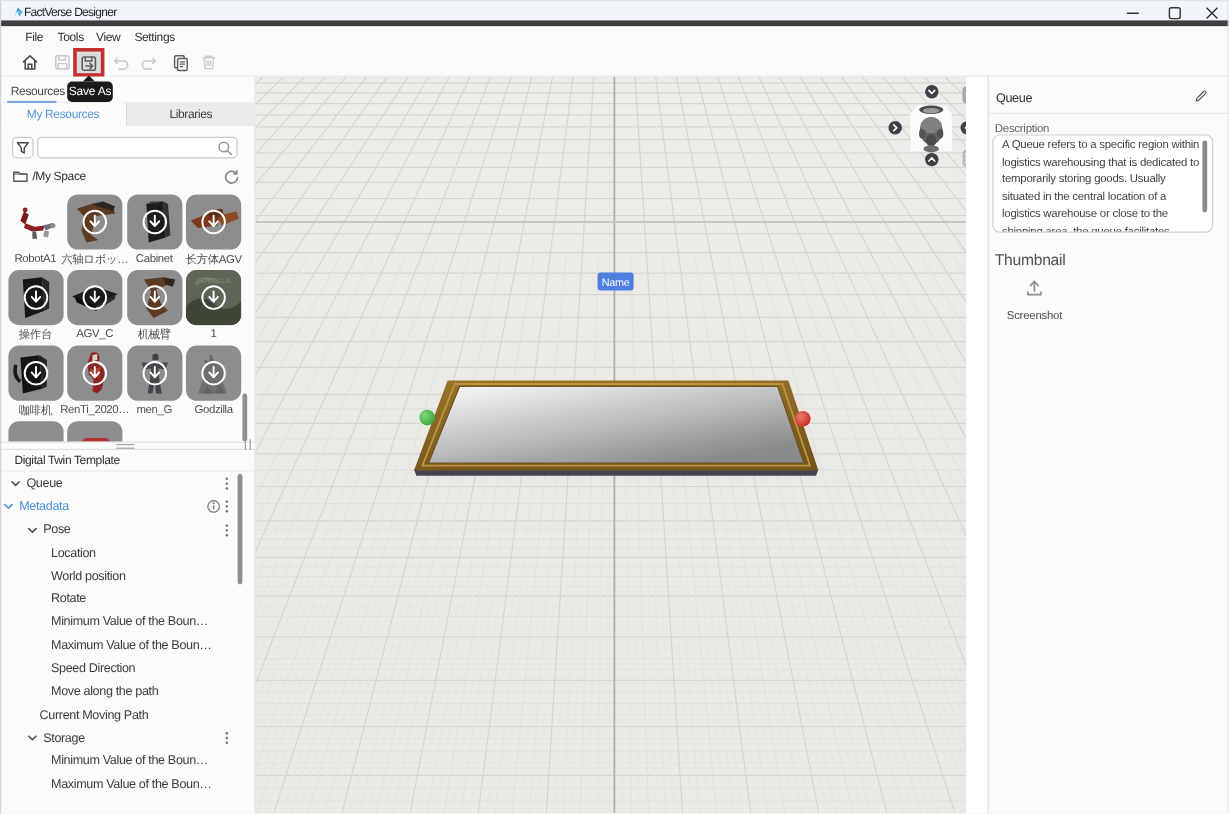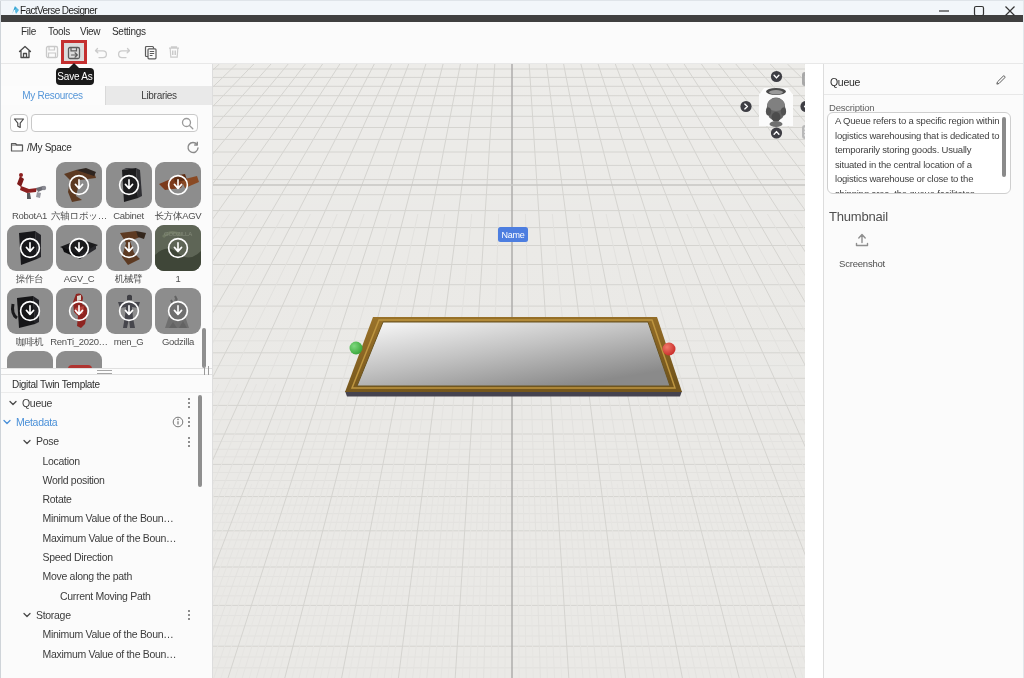--- a/index.html
+++ b/index.html
@@ -1,17 +1,17 @@
 <!DOCTYPE html>
 <html><head><meta charset="utf-8">
 <style>
 * {margin:0;padding:0;box-sizing:border-box}
 html,body {width:1024px;height:678px;overflow:hidden}
 body {font-family:"Liberation Sans",sans-serif;position:relative;background:#fff;font-size:10.5px;color:#333;letter-spacing:-0.2px}
-.titlebar {position:absolute;left:0;top:0;width:1024px;height:22px;background:#f2f6fa;border-bottom:7px solid #404040}
+.titlebar {position:absolute;left:0;top:0;width:1024px;height:22px;background:#f2f6fa;border-bottom:5px solid #404040}
 .title-txt {position:absolute;left:20px;top:5px;font-size:10px;letter-spacing:-0.6px;color:#1f1f1f}
 .winbtn {position:absolute;top:0;width:34px;height:22px;display:flex;align-items:center;justify-content:center}
 .menubar {position:absolute;left:0;top:22px;width:1024px;height:18px;background:#fbfbfb;font-size:10px;letter-spacing:-0.3px;color:#2f2f2f}
 .menubar span {position:absolute;top:4px}
 .toolbar {position:absolute;left:0;top:40px;width:1024px;height:24px;background:#fbfbfb;border-bottom:1px solid #e8e8e8}
 .tbi {position:absolute;top:4px}
 .saveasbox {position:absolute;left:61px;top:40px;width:26px;height:24px;background:#dcdcdc;border:3px solid #c43030}
 .tooltip {position:absolute;left:56px;top:68px;width:38px;height:17px;background:#1a1a1a;border-radius:4px;color:#fff;font-size:10px;display:flex;align-items:center;justify-content:center;z-index:50}
 .tooltip:before {content:'';position:absolute;left:13px;top:-5px;border-left:5px solid transparent;border-right:5px solid transparent;border-bottom:5px solid #1a1a1a}
 .leftpanel {position:absolute;left:0;top:64px;width:213px;height:614px;background:#fbfbfb;border-right:1px solid #ddd}
@@ -92,20 +92,24 @@
         <rect x="5" y="4.8" width="8" height="10" rx="1" fill="#fbfbfb" stroke="#5c5c5c" stroke-width="1.2"></rect>
         <path d="M6.8 7.5 H11.2 M6.8 9.5 H11.2 M6.8 11.5 H9.5" stroke="#5c5c5c" stroke-width="1"></path>
       </svg></span>
   <span class="tbi" style="left:166px"><svg width="16" height="16" viewBox="0 0 16 16" style="">
         <path d="M3 4.2 H13 M5.5 4 V2.8 H10.5 V4 M4.2 4.5 L4.8 13.2 H11.2 L11.8 4.5" fill="none" stroke="#cbcbcb" stroke-width="1.2"></path>
         <path d="M6.5 6.5 V11 M8 6.5 V11 M9.5 6.5 V11" stroke="#cbcbcb" stroke-width="1"></path>
       </svg></span>
 </div>
 <div class="saveasbox"></div>
 <div class="leftpanel">
+  <div class="restab">
+      <span class="t">Resources</span>
+      <div class="ul"></div>
+    </div>
   <div class="tabs2">
       <div class="a">My Resources</div>
       <div class="b">Libraries</div>
     </div>
   <div class="searchrow">
     <div class="fbtn">
         <svg width="14" height="14" viewBox="0 0 14 14" style="">
           <path d="M2.5 3 H11.5 L8.2 7.2 V11.5 L5.8 10.2 V7.2 Z" fill="none" stroke="#4a4a4a" stroke-width="1.2" stroke-linejoin="round"></path>
         </svg>
       </div>
@@ -371,21 +375,21 @@
       </div>
 <div class="trw" style="padding-left:42.5px">
         <span style="display:flex;align-items:center;color:#3c3c3c;font-weight:normal">Maximum Value of the Boun…</span>
       </div>
 <div class="trw" style="padding-left:42.5px">
         <span style="display:flex;align-items:center;color:#3c3c3c;font-weight:normal">Speed Direction</span>
       </div>
 <div class="trw" style="padding-left:42.5px">
         <span style="display:flex;align-items:center;color:#3c3c3c;font-weight:normal">Move along the path</span>
       </div>
-<div class="trw" style="padding-left:60px">
+<div class="trw" style="padding-left:33px">
         <span style="display:flex;align-items:center;color:#3c3c3c;font-weight:normal">Current Moving Path</span>
       </div>
 <div class="trw" style="padding-left:22px">
         <span style="display:flex;align-items:center;color:#3c3c3c;font-weight:normal"><svg width="10" height="10" viewBox="0 0 10 10" style="margin-right:4px;flex:0 0 auto">
             <path d="M2 3.5 L5 6.5 L8 3.5" fill="none" stroke="#4a4a4a" stroke-width="1.3" stroke-linecap="round" stroke-linejoin="round"></path>
           </svg>Storage</span>
         <svg width="4" height="12" viewBox="0 0 4 12" style="position:absolute;right:21px;top:4px">
           <circle cx="2" cy="2" r="1" fill="#6a6a6a"></circle>
           <circle cx="2" cy="6" r="1" fill="#6a6a6a"></circle>
           <circle cx="2" cy="10" r="1" fill="#6a6a6a"></circle>

